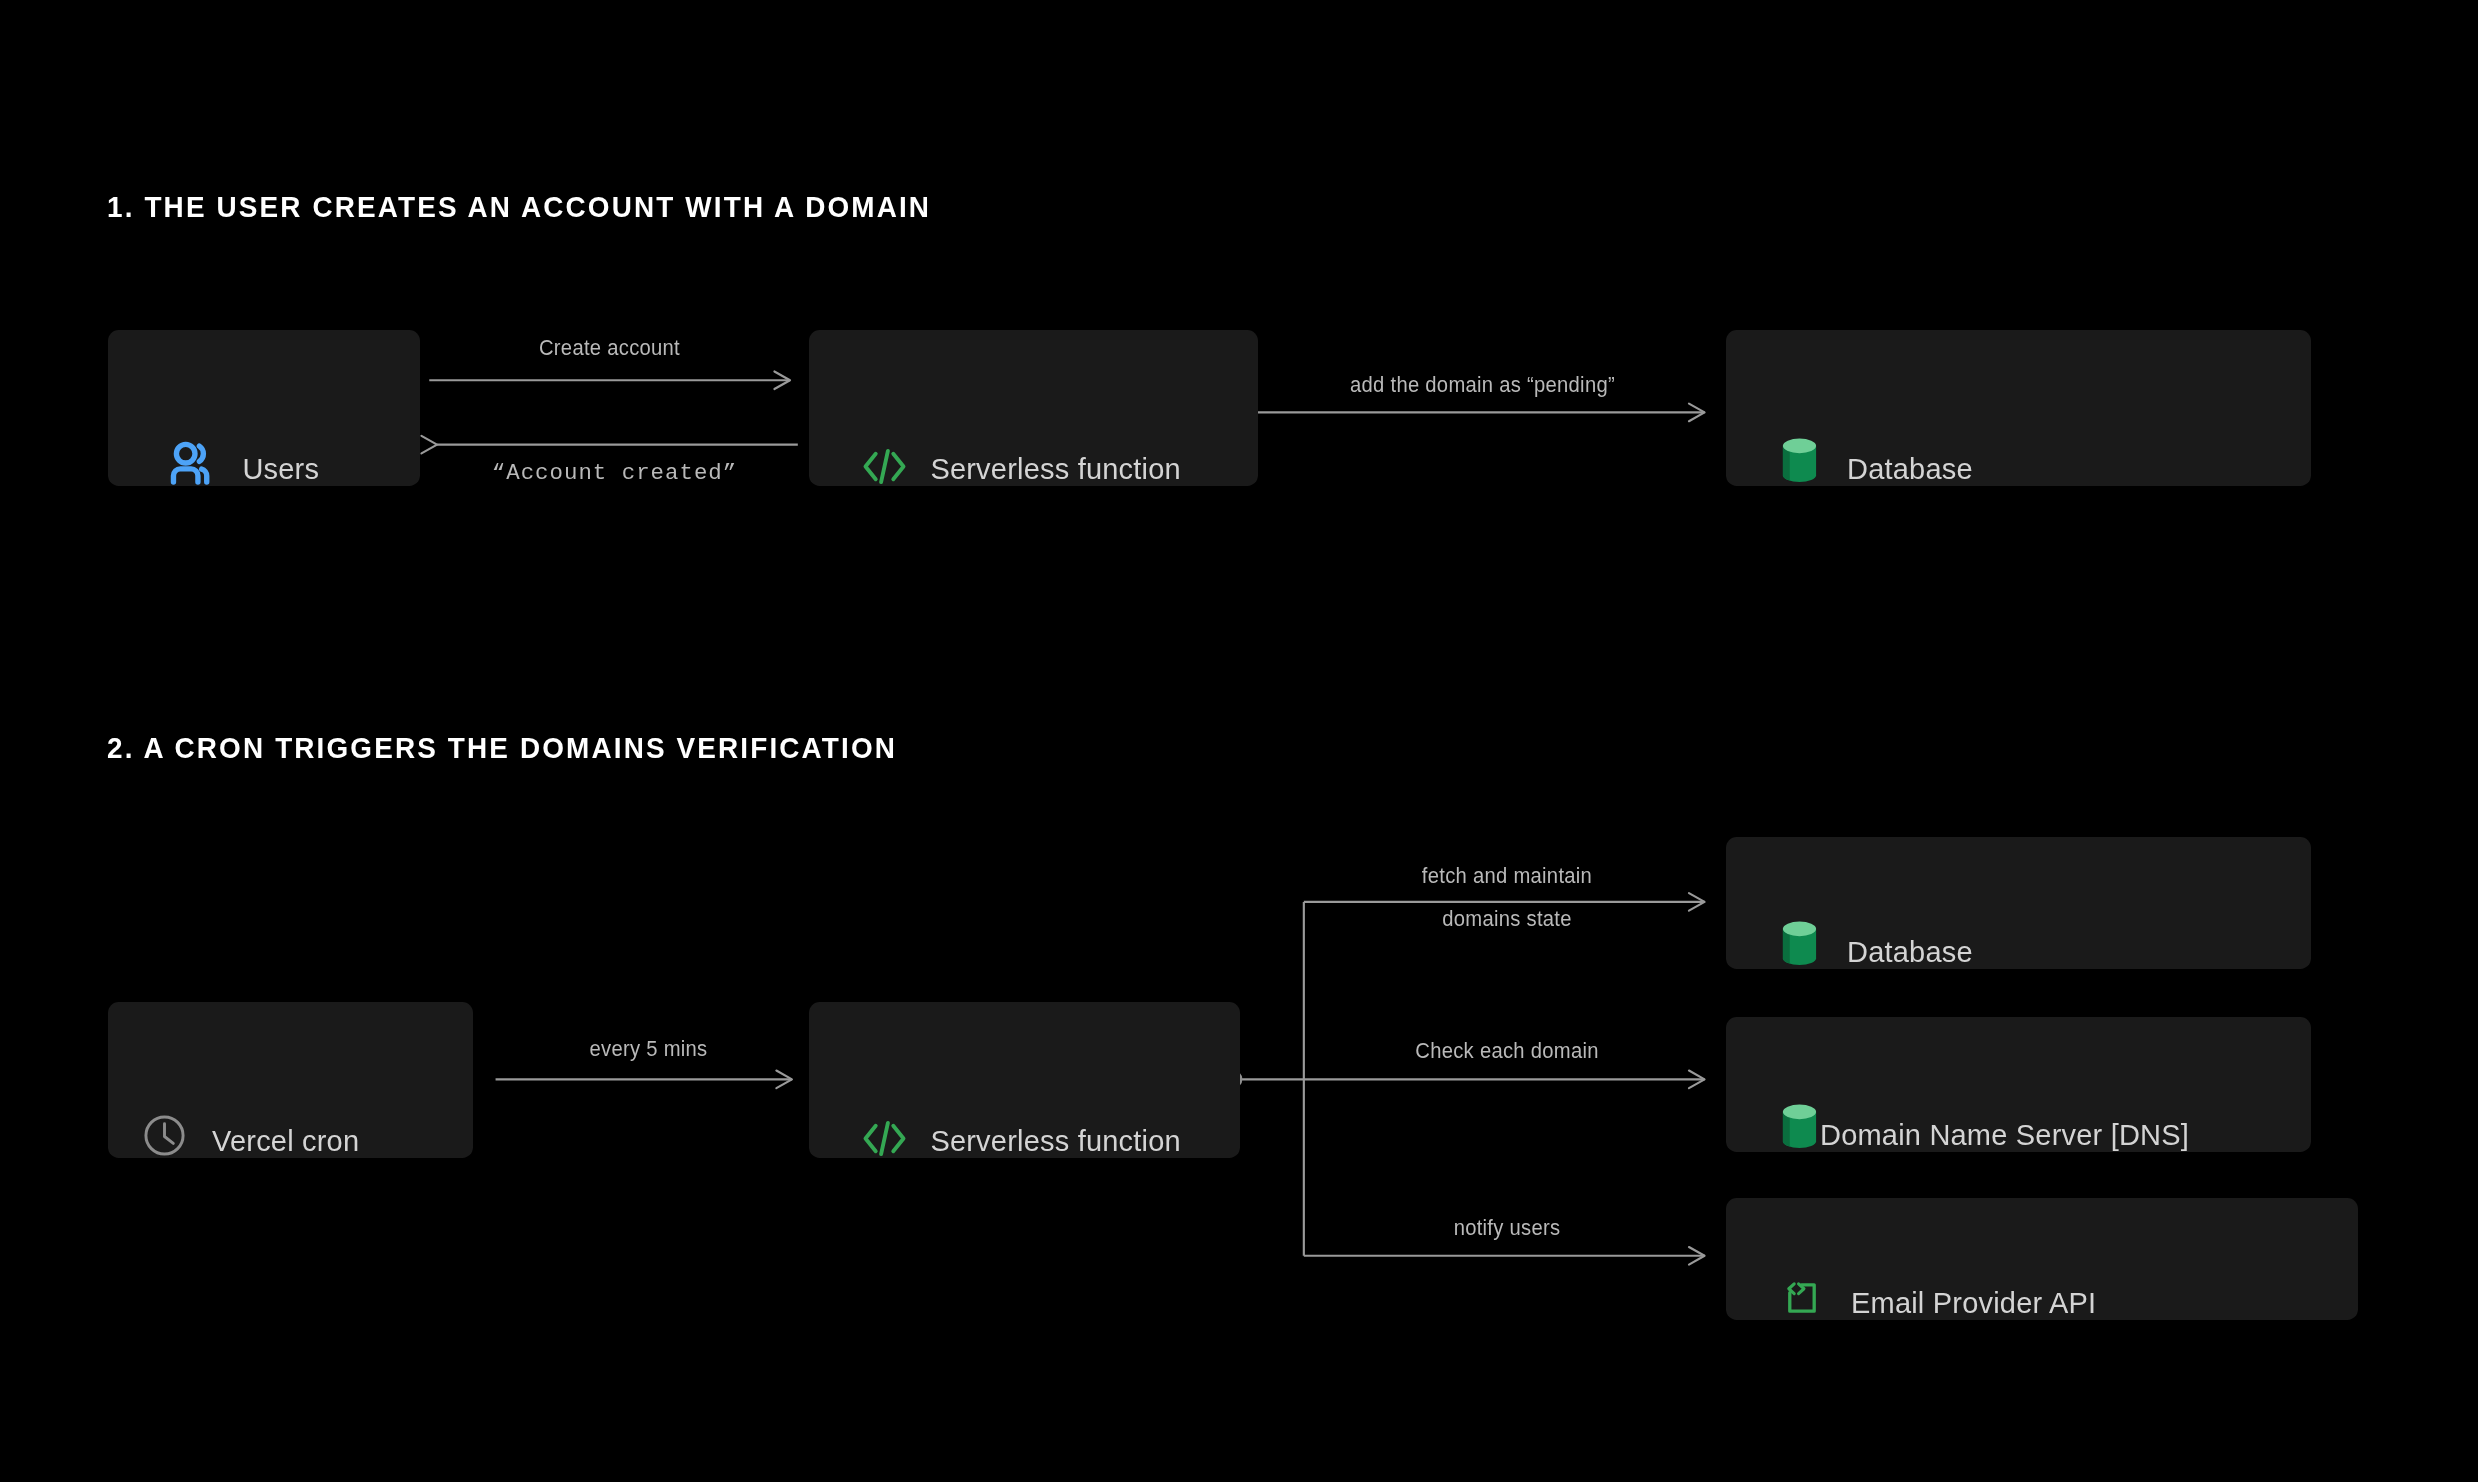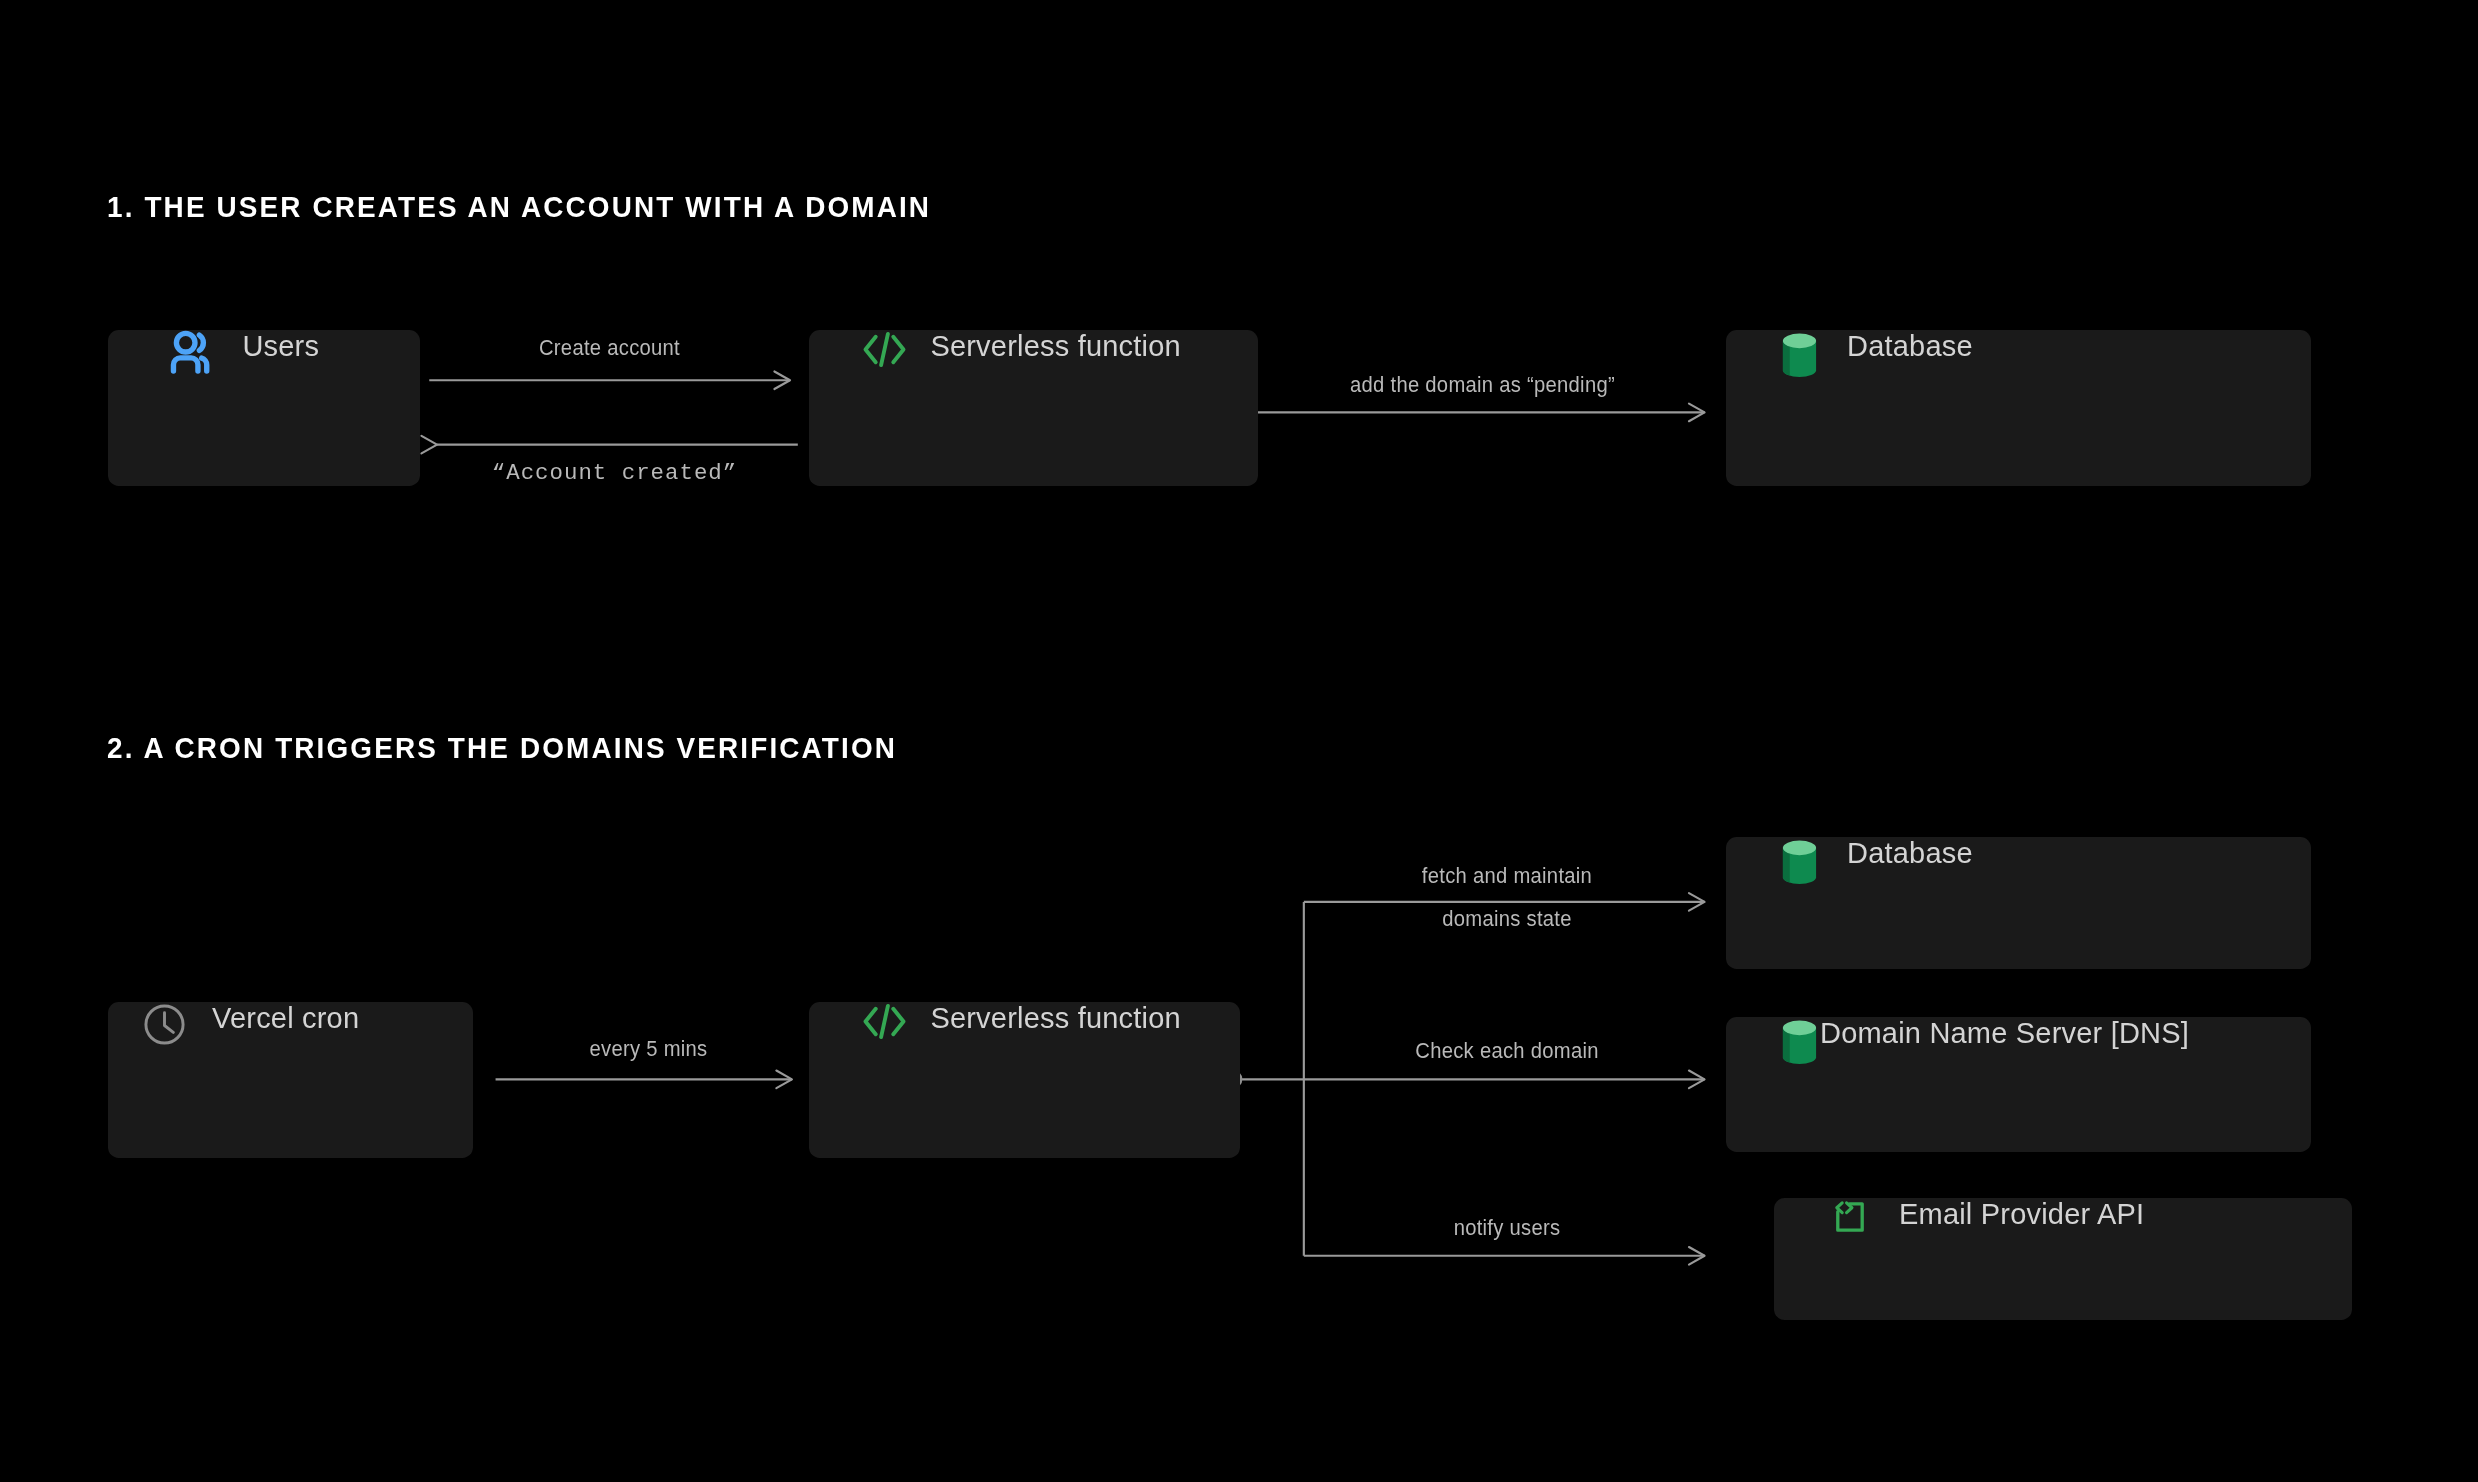--- a/index.html
+++ b/index.html
@@ -21,21 +21,21 @@
     white-space: nowrap;
     transform: scaleX(0.93);
     transform-origin: left center;
   }
 
   .node {
     position: absolute;
     background: #1A1A1A;
     border-radius: 10.7px;
     display: flex;
-    align-items: flex-start;
+    align-items: flex-end;
   }
   .node-icon {
     flex: 0 0 auto;
     display: flex;
     align-items: center;
     justify-content: center;
   }
   .node-label {
     color: #D4D4D4;
     font-family: "Liberation Sans", sans-serif;
@@ -183,21 +183,21 @@
     <span class="node-icon">
       <svg width="41" height="51" viewBox="0 0 42 52">
         <path d="M4 11 v30 a17 7 0 0 0 34 0 v-30 z" fill="#0E8A4F"></path>
         <path d="M4 11 v30 a17 7 0 0 0 7 5.6 v-33 z" fill="#0A6E3E"></path>
         <ellipse cx="21" cy="11" rx="17" ry="7.5" fill="#6FCF97"></ellipse>
       </svg>
     </span>
     <span class="node-label">Domain Name Server  [DNS]</span>
   </div>
 
-  <div class="node" style="left:1726px; top:1198px; width:578px; height:122px; padding-left:53px; gap:27px;margin-left:48px;">
+  <div class="node" style="left:1726px; top:1198px; width:632px; height:122px; padding-left:53px; gap:27px;">
     <span class="node-icon">
       <svg width="45" height="41" viewBox="0 0 46 42">
         <path d="M11 14 V33 H36 V6 H23" fill="none" stroke="#34A853" stroke-width="3.4" stroke-linecap="round" stroke-linejoin="round"></path>
         <path d="M15.5 5 L10 10 L15.5 15" fill="none" stroke="#34A853" stroke-width="3.2" stroke-linecap="round" stroke-linejoin="round"></path>
         <path d="M20 5 L25.5 10 L20 15" fill="none" stroke="#34A853" stroke-width="3.2" stroke-linecap="round" stroke-linejoin="round"></path>
       </svg>
     </span>
     <span class="node-label">Email Provider API</span>
   </div>
 

